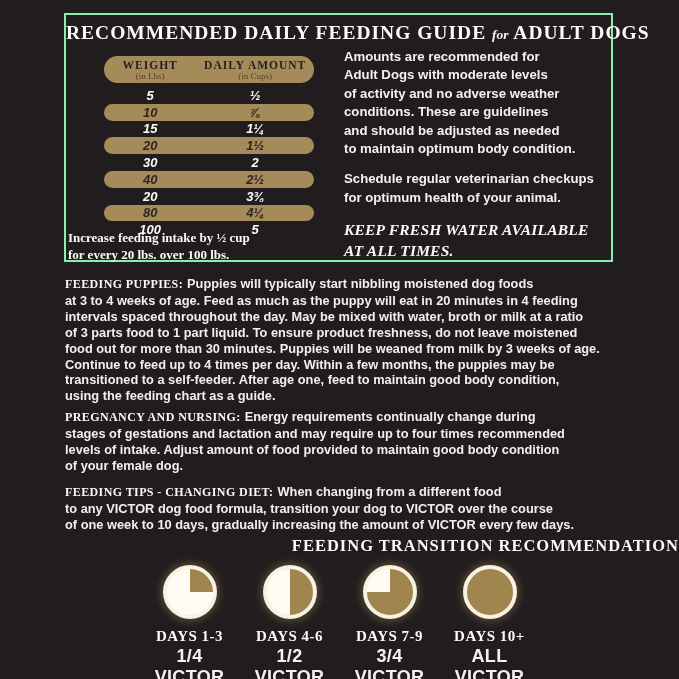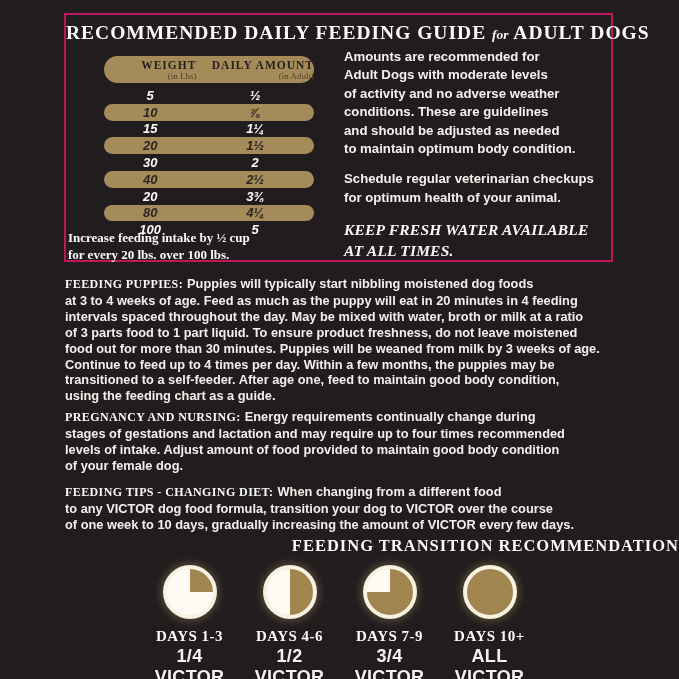--- a/index.html
+++ b/index.html
@@ -3,31 +3,31 @@
 <meta charset="utf-8">
 <style>
   * { margin:0; padding:0; box-sizing:border-box; }
   html,body { background:#211d1e; }
   body { width:679px; height:679px; position:relative; overflow:hidden;
          font-family:"Liberation Sans", sans-serif; }
   .canvas { position:absolute; inset:0; background:#211d1e; }
 
   
   .guide-box { position:absolute; left:64px; top:13px; width:549px; height:249px;
-               border:2px solid #be185d; background:#211d1e; }
+               border:2px solid #86efac; background:#211d1e; }
   .box-title { position:absolute; top:7px; left:0; width:100%; text-align:center;
                font-family:"Liberation Serif", serif; font-weight:700; font-size:19.5px;
                letter-spacing:1px; color:#fbfaf7; white-space:nowrap; }
   .box-title .for { font-size:13.5px; font-style:italic; letter-spacing:0; font-weight:700; }
 
   
   .feed-table { position:absolute; left:38px; top:41px; width:210px; }
   .t-head { height:27px; border-radius:14px; background:#a68b5a;
             display:grid; grid-template-columns:44% 56%; align-items:center;
-            margin-bottom:4px; text-align:right; padding-top:1px; }
+            margin-bottom:4px; text-align:center; padding-top:1px; }
   .h-main { font-family:"Liberation Serif", serif; font-weight:700; font-size:11.5px;
             letter-spacing:1px; color:#241f1e; line-height:12px; }
   .h-sub  { font-family:"Liberation Serif", serif; font-size:9px; color:#554228; line-height:10px; }
   .trow { height:16.8px; display:grid; grid-template-columns:44% 56%; align-items:center;
           text-align:center; font-style:italic; font-weight:700; font-size:13px;
           color:#fcfbf8; }
   .trow.pill { background:#a68b5a; border-radius:9px; color:#2c2521; }
   .table-note { position:absolute; left:2px; top:215px; width:282px; text-align:left;
                 font-family:"Liberation Serif", serif; font-weight:700; font-size:13px;
                 line-height:16.5px; color:#fbfaf7; white-space:pre-line; }
@@ -75,21 +75,21 @@
     </div>
 
     <div class="feed-table">
       <div class="t-head">
         <div>
           <div class="h-main">WEIGHT</div>
           <div class="h-sub">(in Lbs)</div>
         </div>
         <div>
           <div class="h-main">DAILY AMOUNT</div>
-          <div class="h-sub">(in Adult)</div>
+          <div class="h-sub">(in Cups)</div>
         </div>
       </div>
       <div id="table-rows">
           <div class="trow">
             <div>5</div>
             <div>½</div>
           </div>
           <div class="trow pill">
             <div>10</div>
             <div>⅞</div>

